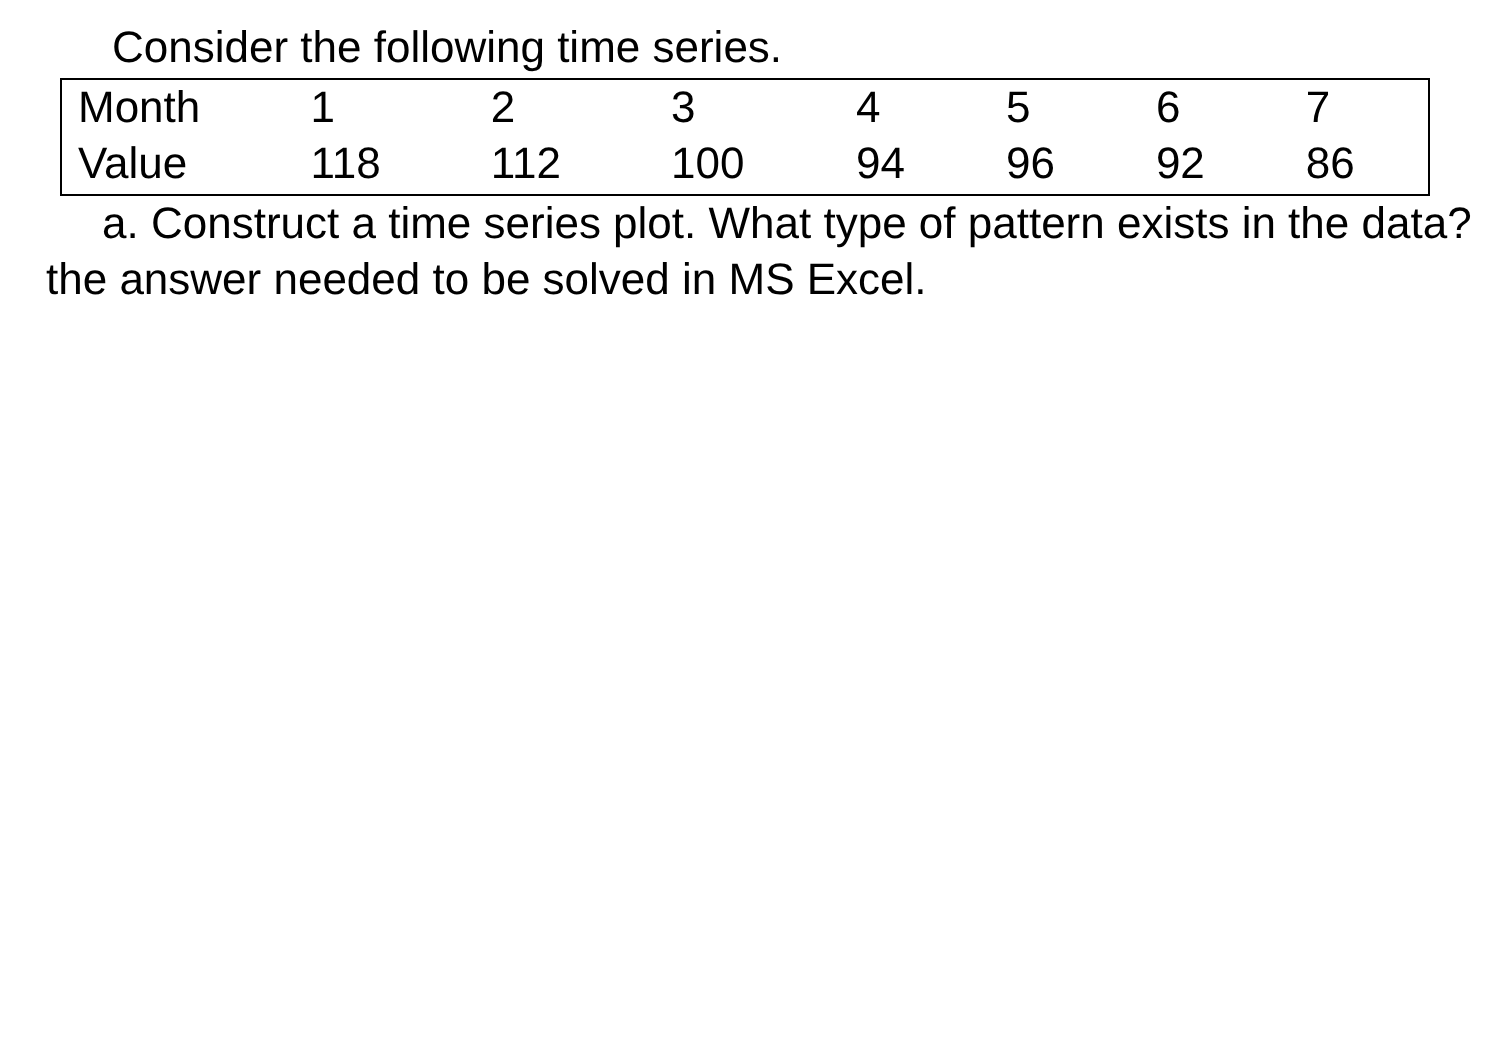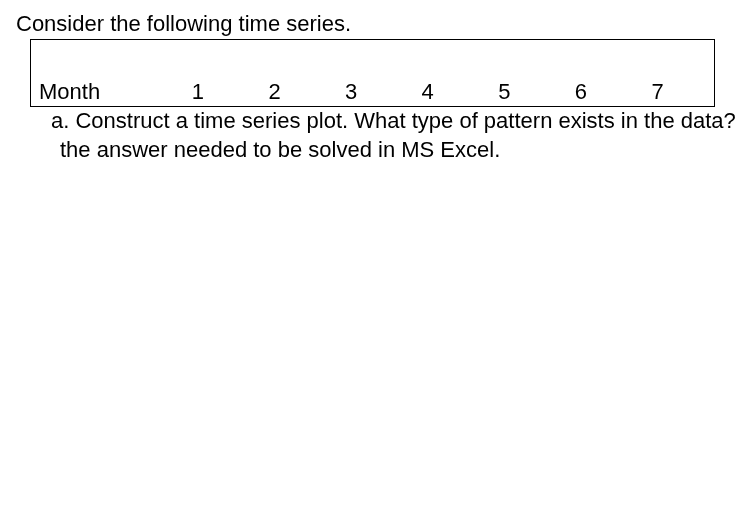--- a/index.html
+++ b/index.html
@@ -11,31 +11,30 @@
       font-family: 'Segoe UI', Arial, sans-serif;
       font-size: 22px;
       color: #000;
       background: #fff;
       width: 750px;
       height: 526px;
       padding: 10px 0 0 0;
       line-height: 1.3;
     }
     .intro {
-      padding-left: 16px;
+      padding-left: 56px;
     }
     .table-container {
       margin-left: 30px;
       margin-right: 35px;
       border: 1.5px solid #000;
     }
     table {
       border-collapse: collapse;
       width: 100%;
-      margin-top: 38px;
     }
     td {
       padding: 0 8px;
       text-align: left;
       font-size: 22px;
       white-space: nowrap;
     }
     td.cell-val {
       padding-left: 14px;
       padding-right: 14px;
@@ -51,21 +50,21 @@
       margin-left: 0;
     }
     .question-marker {
       display: inline;
     }
     .question-text {
       text-indent: 0;
       display: inline;
     }
     .note {
-      padding-left: 60px;
+      padding-left: 23px;
     }
     .italic {
       font-style: italic;
     }
   </style>
 </head>
 <body>
 
 <div class="intro">Consider the following time series.</div>
 
@@ -75,20 +74,30 @@
         <tr>
       <td>Month</td>
       <td class="cell-val">1</td>
       <td class="cell-val">2</td>
       <td class="cell-val">3</td>
       <td class="cell-val">4</td>
       <td class="cell-val">5</td>
       <td class="cell-val">6</td>
       <td class="cell-val">7</td>
     </tr>
+    <tr>
+      <td>Value</td>
+      <td class="cell-val">118</td>
+      <td class="cell-val">112</td>
+      <td class="cell-val">100</td>
+      <td class="cell-val">94</td>
+      <td class="cell-val">96</td>
+      <td class="cell-val">92</td>
+      <td class="cell-val">86</td>
+    </tr>
   </tbody>
     </table>
 </div>
 
 <ul class="question-list">
   <li class="question-item">
     <span class="question-marker">a.</span>
     <span class="question-text">Construct a time series plot. What type of pattern exists in the data?</span>
   </li>
 </ul>

